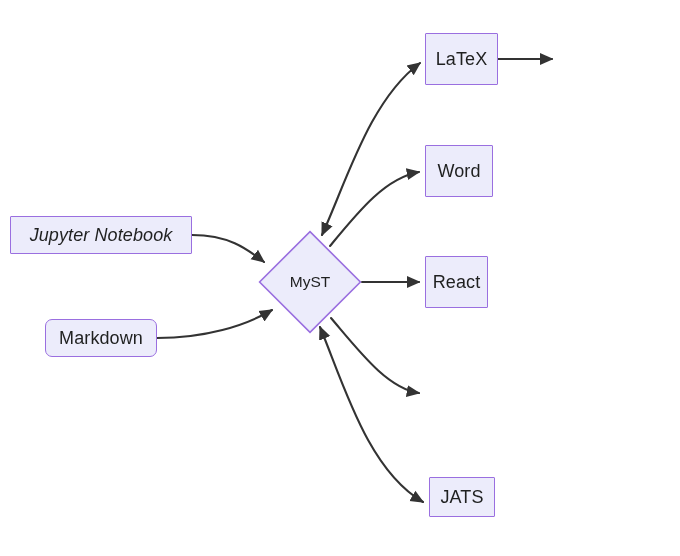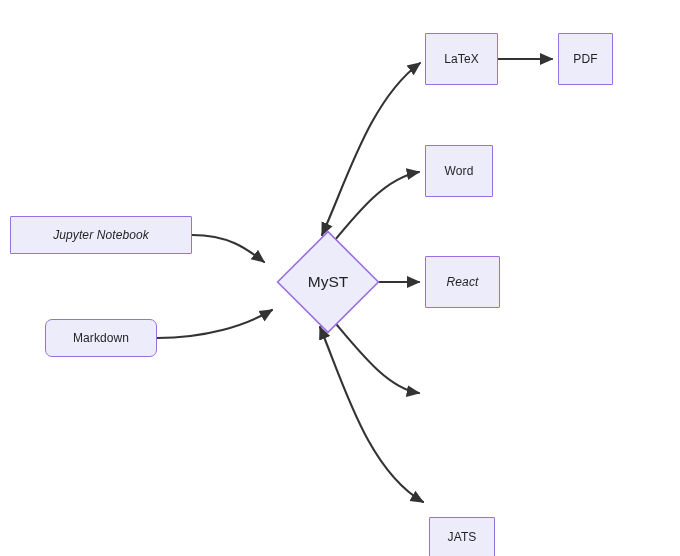--- a/index.html
+++ b/index.html
@@ -30,21 +30,21 @@
   .node {
     position: absolute;
     box-sizing: border-box;
     display: flex;
     align-items: center;
     justify-content: center;
     background: #ececfb;
     border: 1.6px solid #9a6fe0;
     border-radius: 1px;
     color: #1f2020;
-    font-size: 12px;
+    font-size: 18px;
     line-height: 1;
     letter-spacing: 0.1px;
     white-space: nowrap;
     z-index: 2;
   }
   .node-label {
     pointer-events: none;
   }
   .diamond-wrap {
     position: absolute;
@@ -108,41 +108,38 @@
   </svg>
 
   <div class="node" style="left:10px; top:216px; width:182px; height:38px;font-style:italic;">
     <span class="node-label">Jupyter Notebook</span>
   </div>
 
   <div class="node" style="left:45px; top:319px; width:112px; height:38px;border-radius:7px;">
     <span class="node-label">Markdown</span>
   </div>
 
-  <div class="diamond-wrap" style="left:276px; top:230px; width:104px; height:104px;">
+  <div class="diamond-wrap" style="left:258px; top:230px; width:104px; height:104px;">
     <svg class="diamond-shape" viewBox="0 0 104 104" xmlns="http://www.w3.org/2000/svg">
       <polygon points="52,1.6 102.4,52 52,102.4 1.6,52" fill="#ececfb" stroke="#9a6fe0" stroke-width="1.6"></polygon>
     </svg>
     <div class="diamond-label">MyST</div>
   </div>
 
   <div class="node" style="left:425px; top:33px; width:73px; height:52px;">
     <span class="node-label">LaTeX</span>
   </div>
 
-  <div class="node" style="left:558px; top:33px; width:55px; height:52px;">
-    <span class="node-label">PDF</span>
-  </div>
 
   <div class="node" style="left:425px; top:145px; width:68px; height:52px;">
     <span class="node-label">Word</span>
   </div>
 
-  <div class="node" style="left:425px; top:256px; width:75px; height:52px;font-style:italic;">
+  <div class="node" style="left:425px; top:256px; width:63px; height:52px;">
     <span class="node-label">React</span>
   </div>
 
 
-  <div class="node" style="left:429px; top:477px; width:66px; height:40px;margin-top:40px;">
+  <div class="node" style="left:429px; top:477px; width:66px; height:40px;">
     <span class="node-label">JATS</span>
   </div>
 
 </div>
 
 </body></html>

